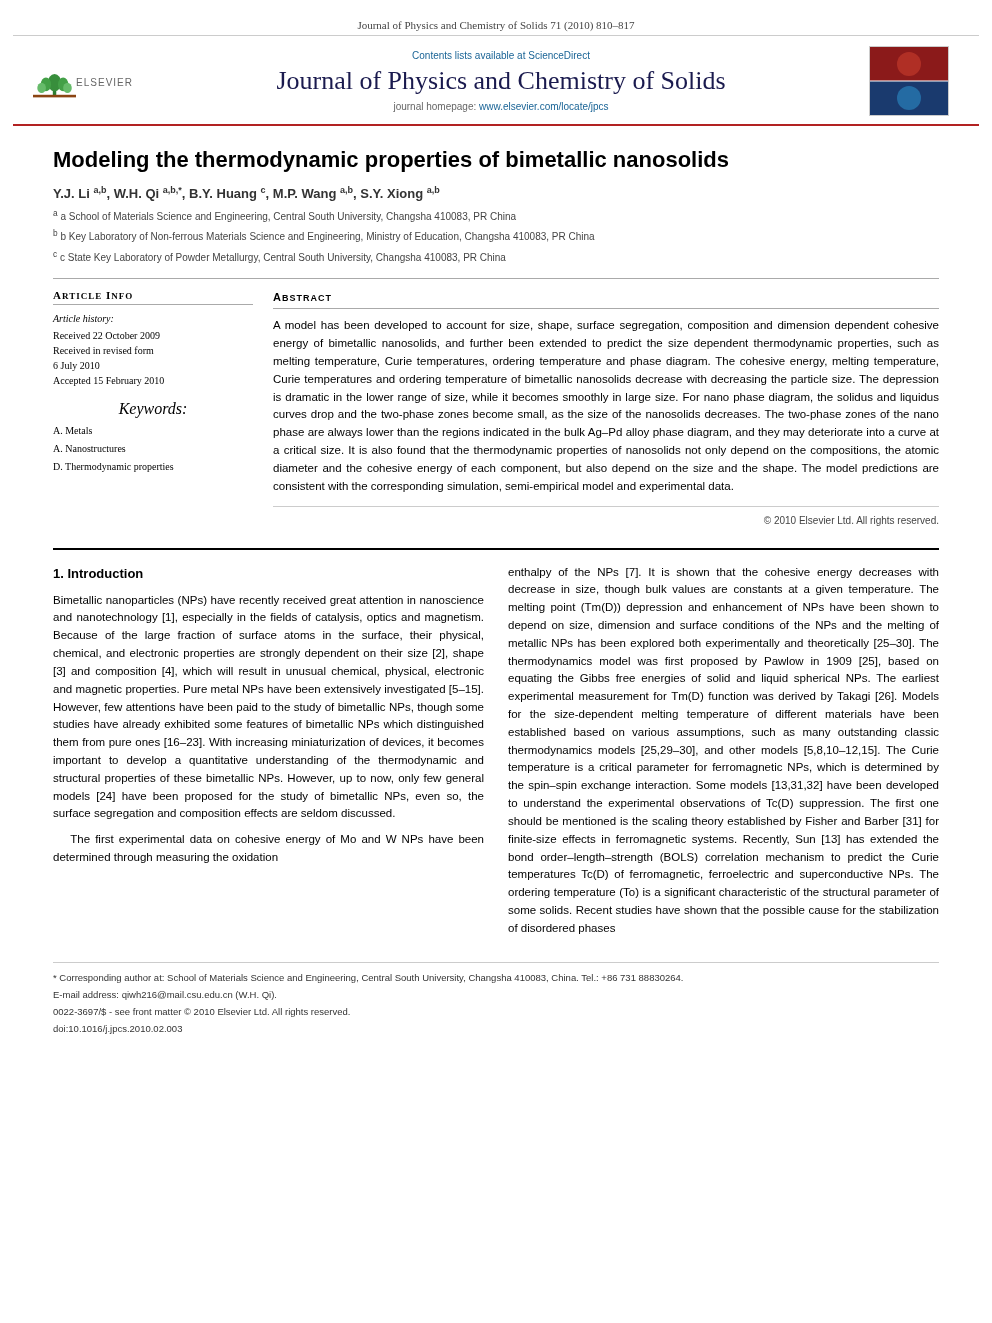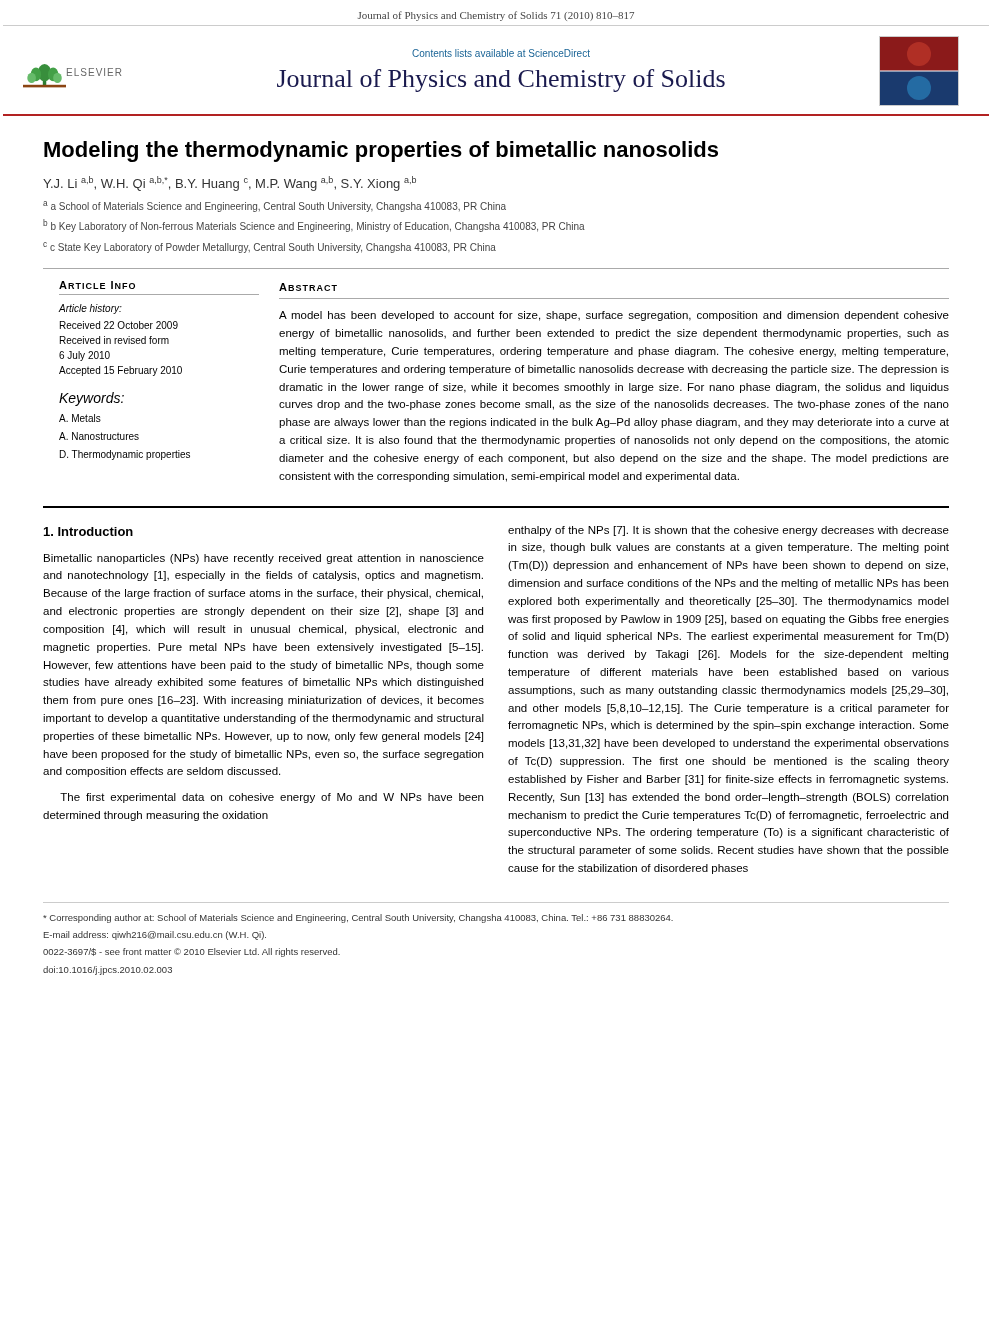--- a/index.html
+++ b/index.html
@@ -9,21 +9,21 @@
       font-size: 13px;
       color: #000;
       width: 992px;
       min-height: 1323px;
     }
 
     .page {
       width: 992px;
       min-height: 1323px;
       background: #fff;
-      padding: 3px;
+      padding: 13px;
     }
 
     
     .top-bar {
       text-align: center;
       font-size: 11px;
       color: #444;
       padding: 6px 20px 4px;
       border-bottom: 1px solid #ccc;
     }
@@ -102,20 +102,21 @@
       margin-bottom: 10px;
       line-height: 1.3;
       font-family: Arial, Helvetica, sans-serif;
     }
 
     .authors {
       font-size: 13px;
       color: #333;
       margin-bottom: 6px;
       font-family: Arial, sans-serif;
+      font-weight: bold;
     }
     .authors sup {
       font-size: 9px;
     }
 
     .affiliations {
       font-size: 10px;
       color: #444;
       margin-bottom: 12px;
       line-height: 1.6;
@@ -130,22 +131,21 @@
       gap: 20px;
       margin-top: 10px;
       border-top: 1px solid #aaa;
       padding-top: 10px;
     }
 
     .article-info {
       width: 200px;
       flex-shrink: 0;
       font-size: 11px;
-      font-family: Liberation Sans, sans-serif;
-      margin-left: 16px;
+      font-family: Liberation Serif, serif;
     }
     .article-info h3 {
       font-size: 11px;
       font-variant: small-caps;
       letter-spacing: 1px;
       border-bottom: 1px solid #aaa;
       padding-bottom: 3px;
       margin-bottom: 8px;
       font-weight: bold;
     }
@@ -156,22 +156,23 @@
       font-style: italic;
       font-size: 10px;
       margin-bottom: 4px;
     }
     .info-section .value {
       font-size: 10px;
       line-height: 1.5;
     }
     .keywords-section .label {
       font-style: italic;
-      font-size: 14px;
+      font-size: 16px;
       margin-bottom: 4px;
+      text-align: center;
     }
     .keywords-section .kw {
       font-size: 10px;
       line-height: 1.8;
     }
 
     .abstract-section {
       flex: 1;
       font-size: 11.5px;
       font-family: Arial, sans-serif;
@@ -279,20 +280,24 @@
           <ellipse cx="10" cy="28" rx="5" ry="6" fill="#66bb6a"></ellipse>
           <ellipse cx="40" cy="28" rx="5" ry="6" fill="#66bb6a"></ellipse>
           <rect x="0" y="36" width="50" height="3" fill="#8b4513"></rect>
         </svg>
         <div class="elsevier-text">ELSEVIER</div>
       </div>
     </div>
     <div class="journal-header-center">
       <div class="sciencedirect-link">Contents lists available at ScienceDirect</div>
       <div class="journal-title-main">Journal of Physics and Chemistry of Solids</div>
+      <div class="journal-homepage">
+        <span>journal homepage:</span>
+        <span style="color:#1a6496;">www.elsevier.com/locate/jpcs</span>
+      </div>
     </div>
     <div class="journal-header-right">
       <div class="cover-image">
         <svg width="78" height="68" viewBox="0 0 78 68">
           <rect width="78" height="68" fill="#1a1a6e"></rect>
           <rect x="0" y="0" width="78" height="34" fill="#8b1a1a"></rect>
           <circle cx="39" cy="17" r="12" fill="#c0392b" opacity="0.7"></circle>
           <rect x="0" y="34" width="78" height="34" fill="#1a3a6e"></rect>
           <circle cx="39" cy="51" r="12" fill="#2980b9" opacity="0.7"></circle>
           <line x1="0" y1="34" x2="78" y2="34" stroke="#fff" stroke-width="1"></line>
@@ -332,20 +337,21 @@
           <div class="label">Keywords:</div>
           <div class="kw">A. Metals</div>
           <div class="kw">A. Nanostructures</div>
           <div class="kw">D. Thermodynamic properties</div>
         </div>
       </div>
 
       <div class="abstract-section">
         <h3>A<span style="font-size:9px;">BSTRACT</span></h3>
         <div class="abstract-text">A model has been developed to account for size, shape, surface segregation, composition and dimension dependent cohesive energy of bimetallic nanosolids, and further been extended to predict the size dependent thermodynamic properties, such as melting temperature, Curie temperatures, ordering temperature and phase diagram. The cohesive energy, melting temperature, Curie temperatures and ordering temperature of bimetallic nanosolids decrease with decreasing the particle size. The depression is dramatic in the lower range of size, while it becomes smoothly in large size. For nano phase diagram, the solidus and liquidus curves drop and the two-phase zones become small, as the size of the nanosolids decreases. The two-phase zones of the nano phase are always lower than the regions indicated in the bulk Ag–Pd alloy phase diagram, and they may deteriorate into a curve at a critical size. It is also found that the thermodynamic properties of nanosolids not only depend on the compositions, the atomic diameter and the cohesive energy of each component, but also depend on the size and the shape. The model predictions are consistent with the corresponding simulation, semi-empirical model and experimental data.</div>
+        <div class="copyright">© 2010 Elsevier Ltd. All rights reserved.</div>
       </div>
 
     </div>
 
     <div class="body-section">
       <div class="two-column">
 
         <div class="col">
           <div class="section-heading">1.  Introduction</div>
           <p>Bimetallic nanoparticles (NPs) have recently received great attention in nanoscience and nanotechnology [1], especially in the fields of catalysis, optics and magnetism. Because of the large fraction of surface atoms in the surface, their physical, chemical, and electronic properties are strongly dependent on their size [2], shape [3] and composition [4], which will result in unusual chemical, physical, electronic and magnetic properties. Pure metal NPs have been extensively investigated [5–15]. However, few attentions have been paid to the study of bimetallic NPs, though some studies have already exhibited some features of bimetallic NPs which distinguished them from pure ones [16–23]. With increasing miniaturization of devices, it becomes important to develop a quantitative understanding of the thermodynamic and structural properties of these bimetallic NPs. However, up to now, only few general models [24] have been proposed for the study of bimetallic NPs, even so, the surface segregation and composition effects are seldom discussed.</p>

